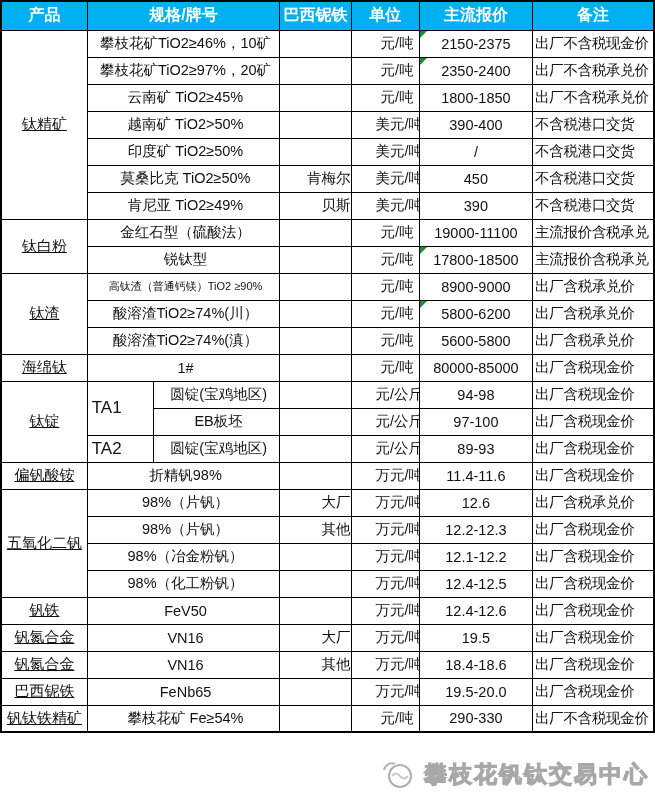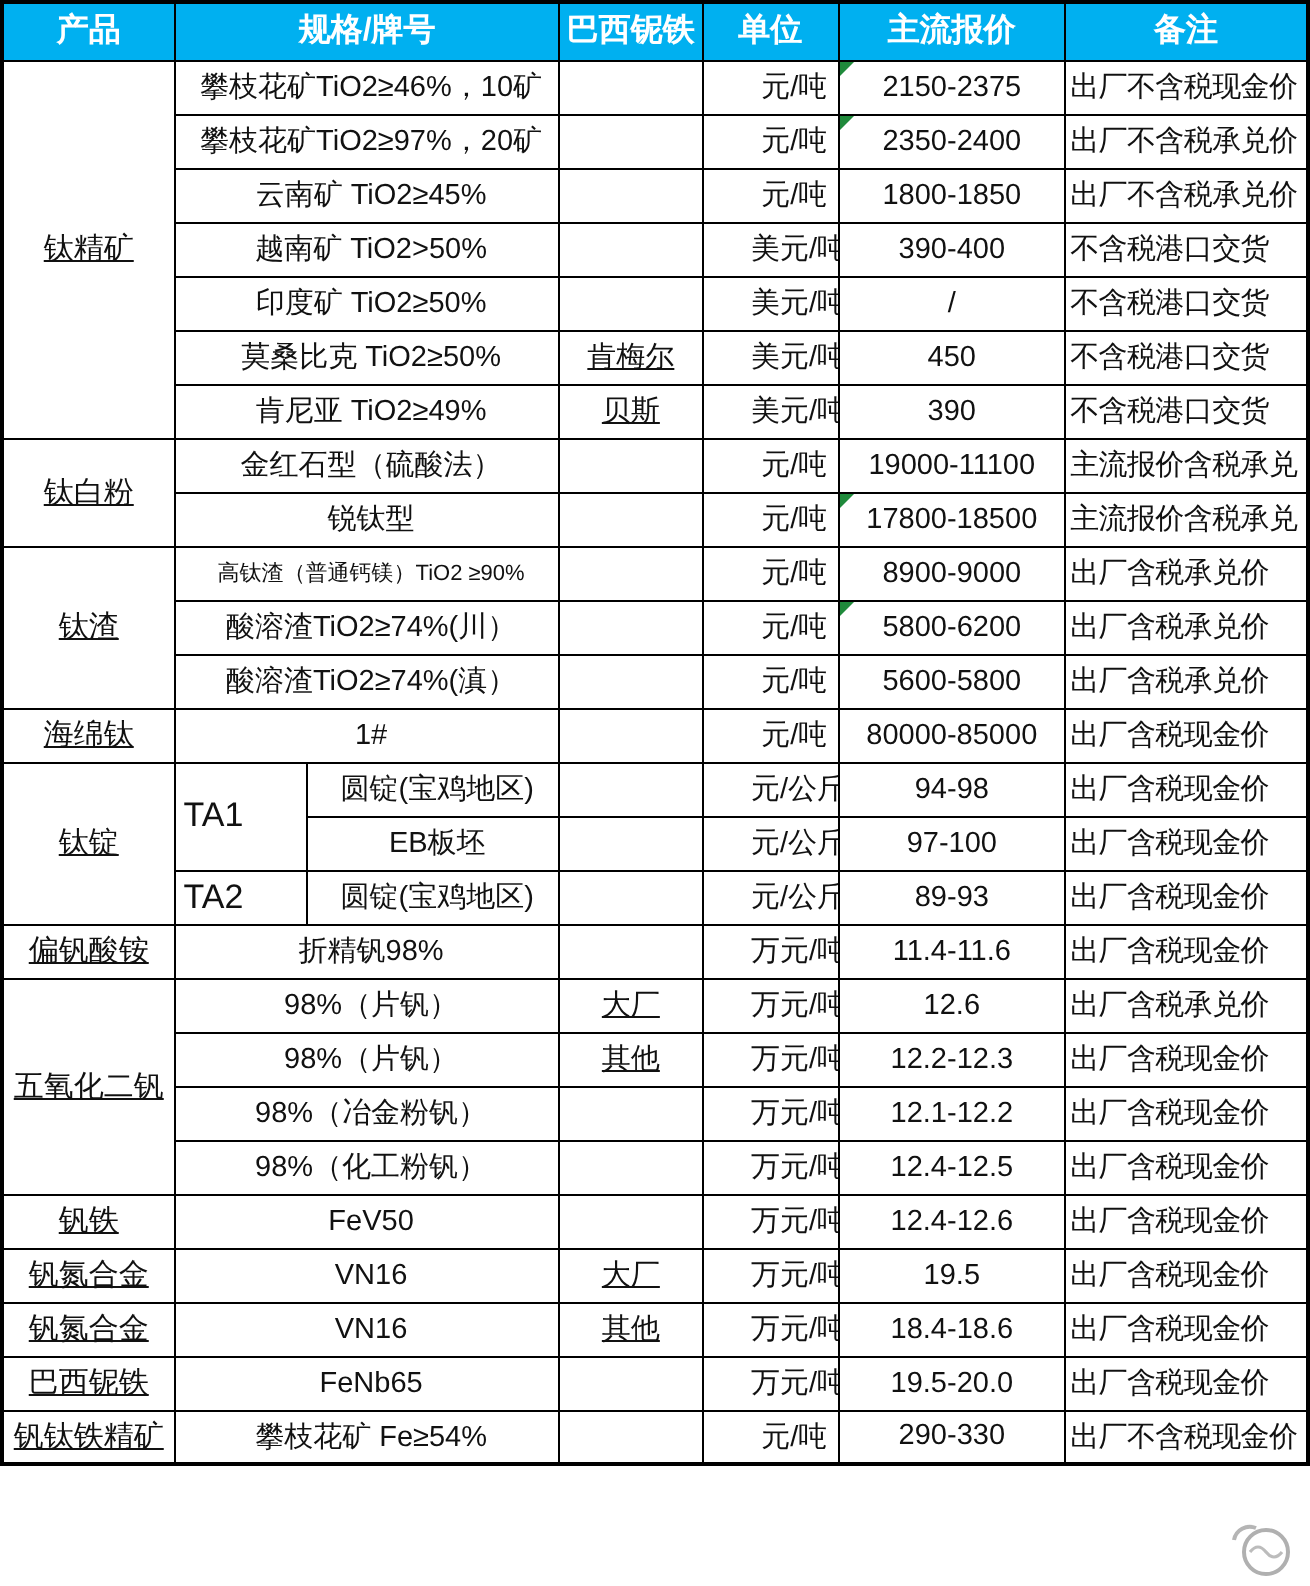--- a/index.html
+++ b/index.html
@@ -36,21 +36,21 @@
   td{
     height:27px;
     font-size:14.5px;
     color:#111111;
     background:#ffffff;
   }
   td.prod{text-align:center;font-size:15px;text-decoration:underline;}
   td.spec{text-align:center;padding-left:4px;}
   td.spec.small{font-size:11px;}
   td.grade{text-align:left;padding-left:4px;font-size:17px;}
-  td.maker{text-align:center;text-decoration:underline;}
+  td.maker{text-align:right;}
   td.unit{text-align:center;padding-left:24px;}
   td.price-c{text-align:center;position:relative;}
   td.note{text-align:left;padding-left:2px;letter-spacing:-0.3px;}
   .flag{
     position:absolute;top:0;left:0;width:0;height:0;
     border-top:7px solid var(--flag-green);
     border-right:7px solid transparent;
   }
   .watermark{
     position:absolute;
@@ -291,15 +291,16 @@
         </tr>
       </tbody>
   </table>
 
   <div class="watermark">
     <svg class="wm-logo" width="36" height="32" viewBox="0 0 36 32">
       <path d="M4 12 a8 8 0 0 1 11 -6" fill="none" stroke="#b5b5b5" stroke-width="2"></path>
       <circle cx="20" cy="18" r="11" fill="none" stroke="#b0b0b0" stroke-width="2"></circle>
       <path d="M12 18 q4 -5 8 0 t8 0" fill="none" stroke="#bcbcbc" stroke-width="1.6"></path>
     </svg>
+    <span class="wm-text">攀枝花钒钛交易中心</span>
   </div>
 
 </div>
 
 </body></html>

